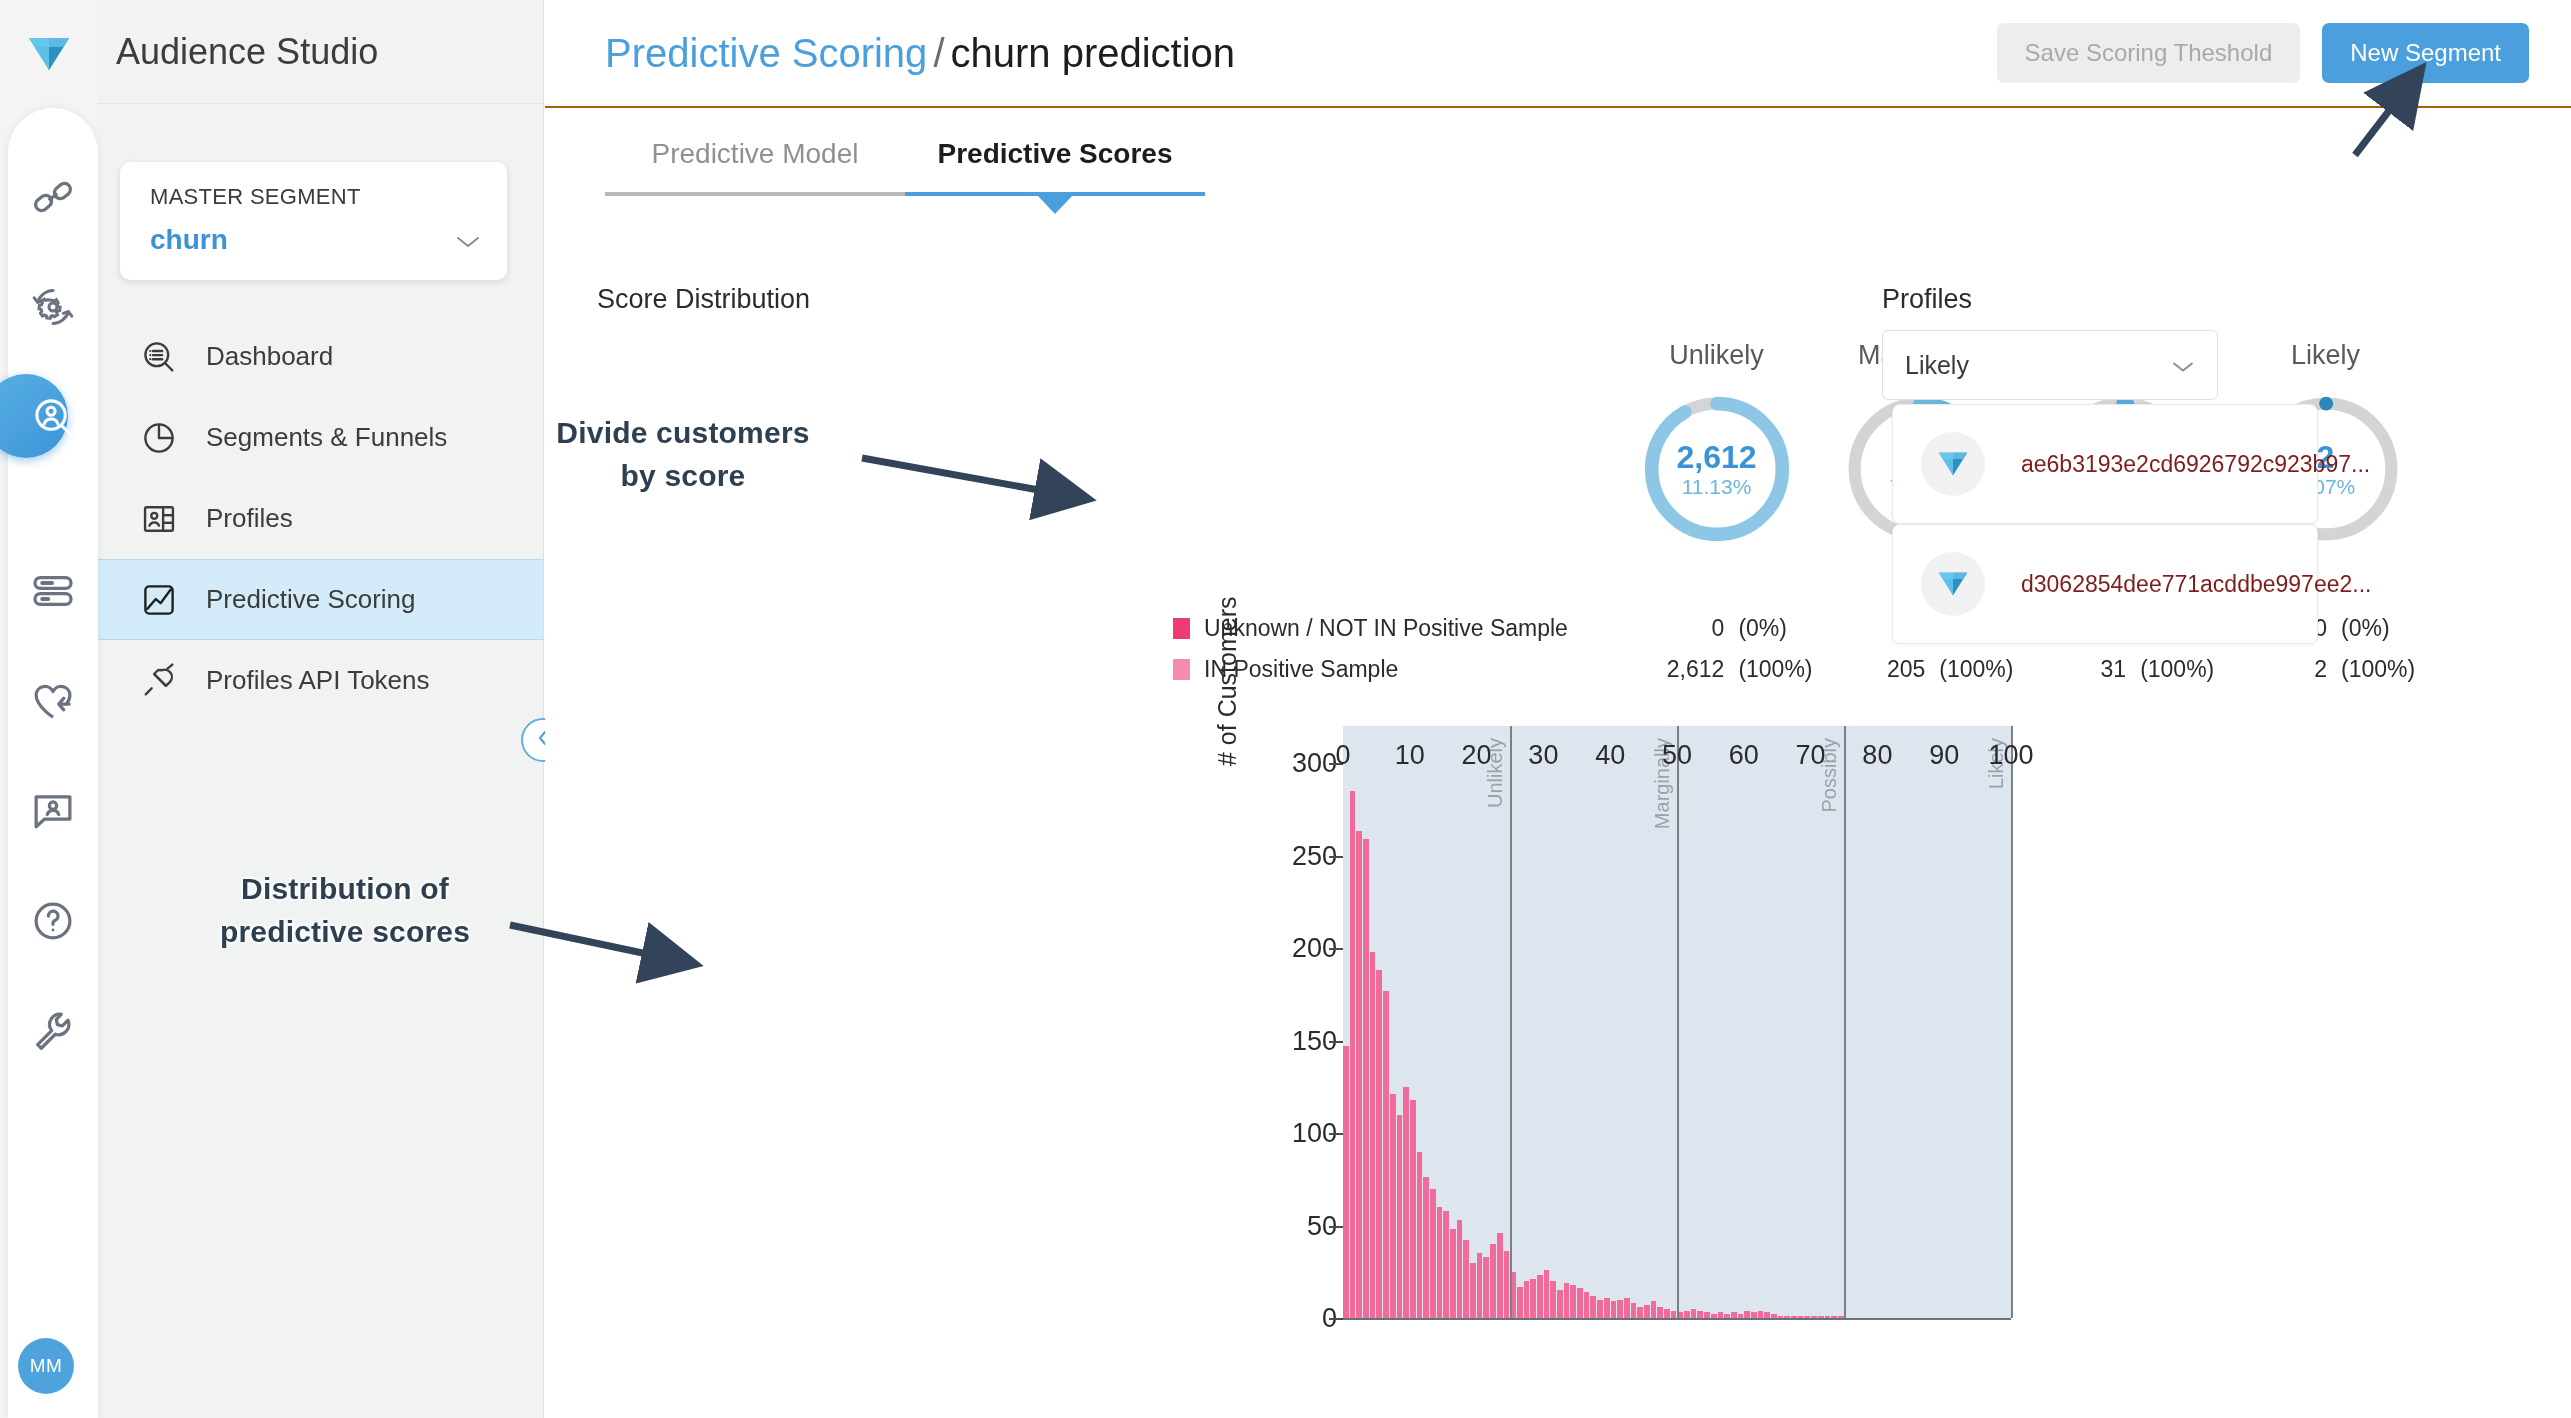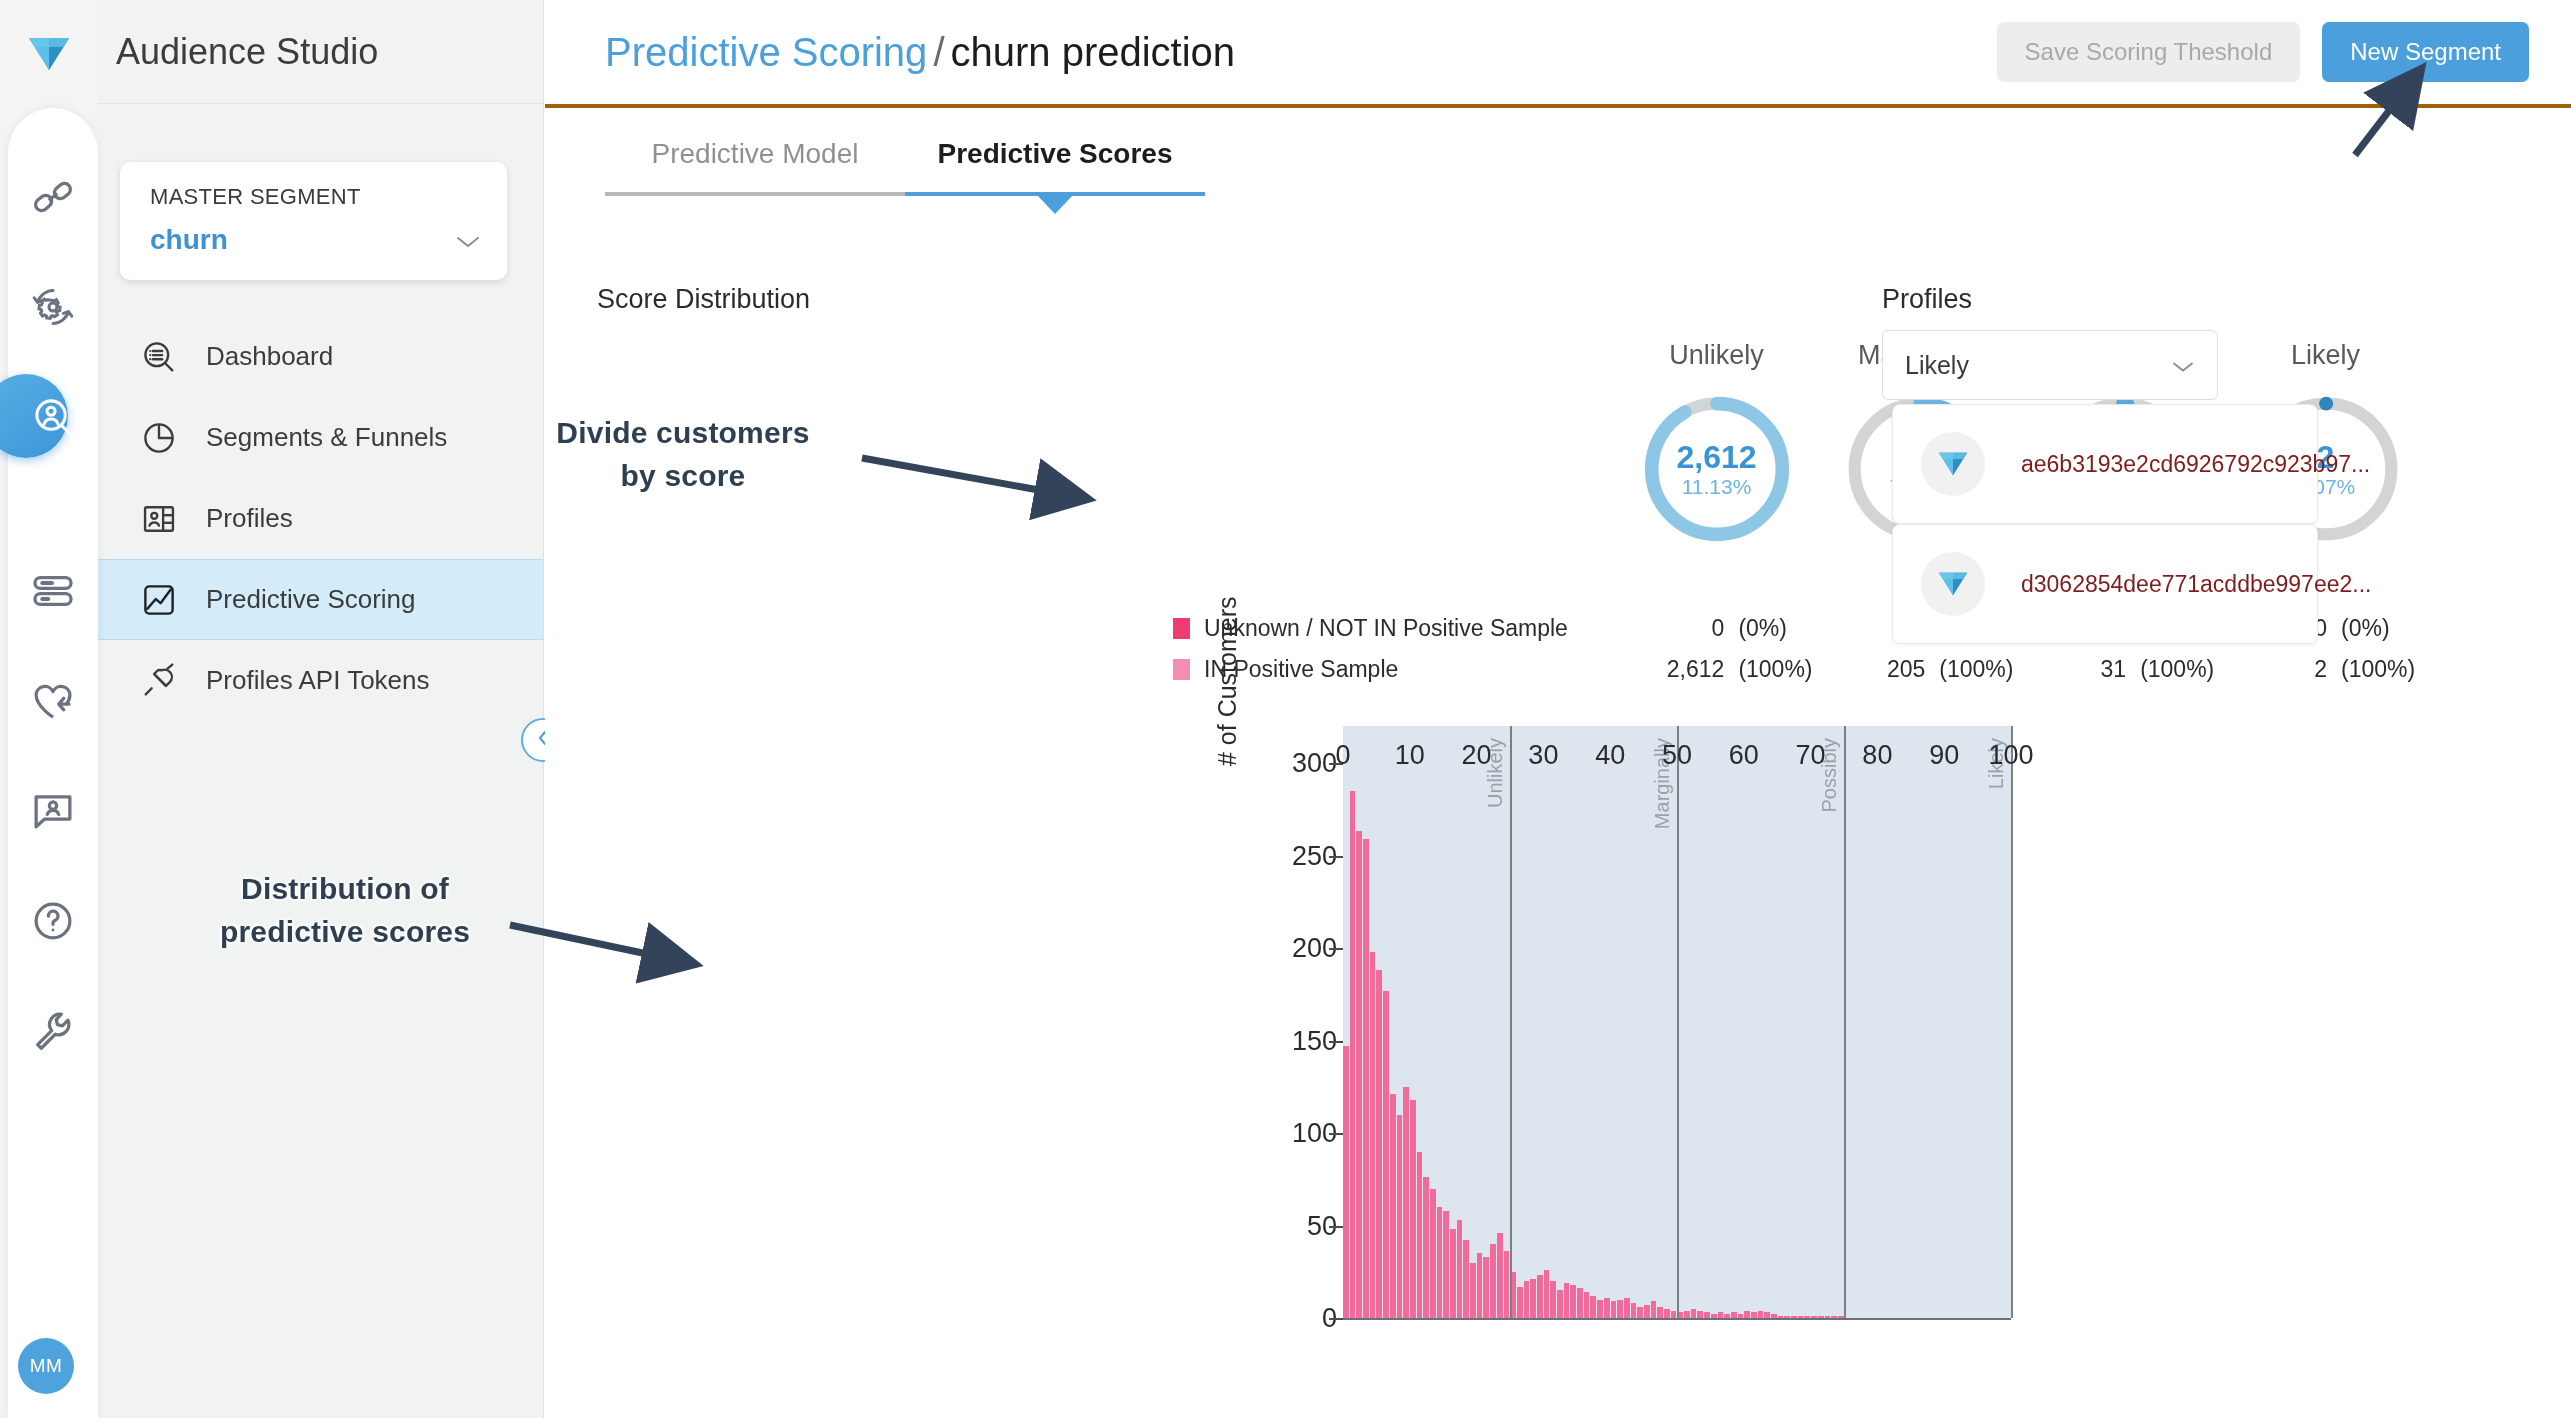--- a/index.html
+++ b/index.html
@@ -86,21 +86,21 @@
     position: absolute; right: -22px; top: 718px;
     width: 44px; height: 44px; border-radius: 50%;
     background: #fff; border: 2px solid #61aee2;
     display:flex; align-items:center; justify-content:center;
   }
 
   
   .main { position: absolute; left: 545px; top: 0; right: 0; bottom: 0; background:#fff; }
   .topbar {
     height: 108px; display: flex; align-items: center;
-    padding: 0 42px 0 60px; border-bottom: 4px solid #a16207;
+    padding: 0 42px 0 60px; border-bottom: 2px solid #a16207;
   }
   .crumb { font-size: 40px; font-weight: 400; }
   .crumb .c-link { color: #4a9fdc; }
   .crumb .c-sep { color: #6b6b6b; margin: 0 6px; }
   .crumb .c-cur { color: #1d1d1d; }
   .topbar-actions { margin-left:auto; display:flex; align-items:center; gap: 22px; }
   .btn {
     border-radius: 7px; font-size: 24px; padding: 16px 28px;
     border: none; white-space: nowrap;
   }

